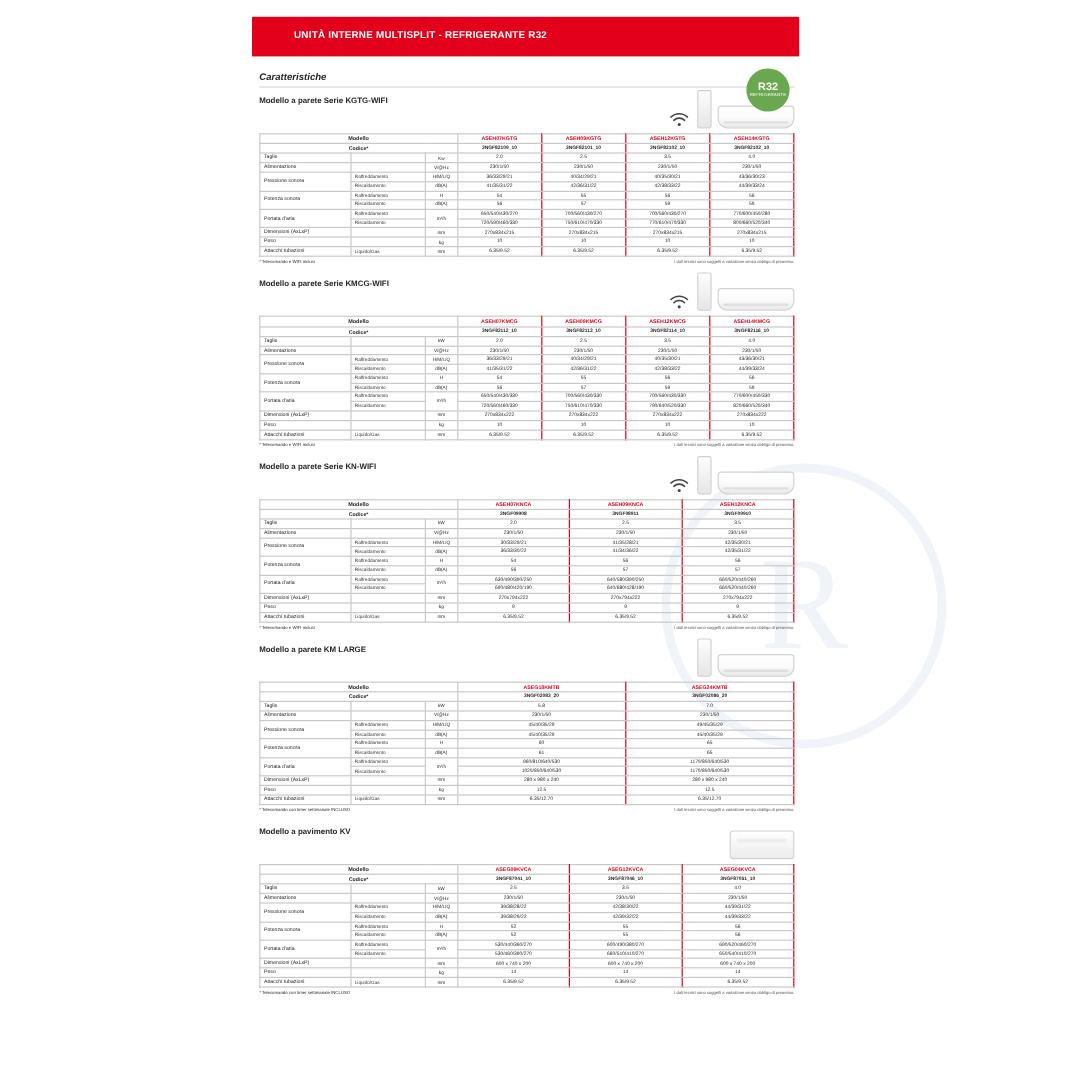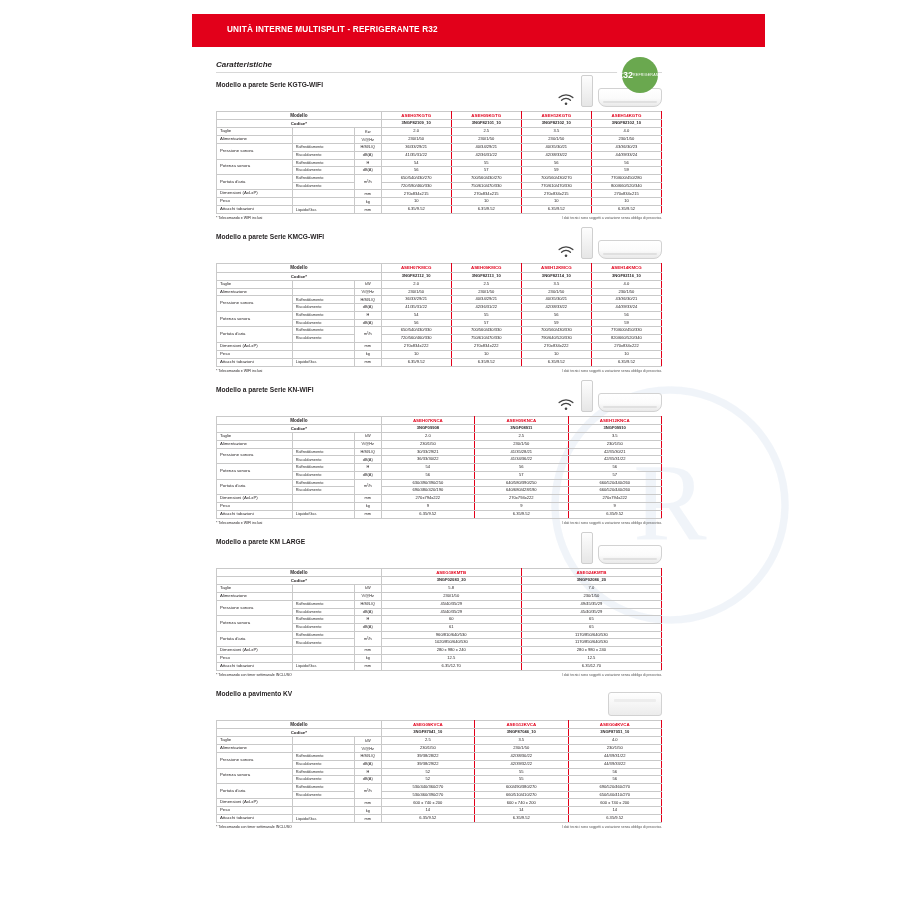--- a/index.html
+++ b/index.html
@@ -1,25 +1,25 @@
 <!DOCTYPE html>
 <html><head>
 <meta charset="utf-8">
 <style>
   html,body{margin:0;padding:0;}
   body{width:900px;height:900px;background:#ffffff;font-family:"Liberation Sans",sans-serif;color:#231f20;overflow:hidden;}
   .page{position:relative;width:900px;height:900px;}
-  .header-bar{position:absolute;left:192px;top:14px;width:573px;height:33px;background:#e2001a;}
+  .header-bar{position:absolute;left:210px;top:14px;width:456px;height:33px;background:#e2001a;}
   .header-bar .ht{position:absolute;left:35px;top:11px;font-size:8.2px;font-weight:bold;color:#fff;letter-spacing:.2px;}
   .wm{position:absolute;left:540px;top:380px;width:260px;height:250px;opacity:.07;pointer-events:none;}
   .wm svg{width:100%;height:100%;}
   .content{position:absolute;left:216px;top:60px;width:446px;}
   .sec-title{font-size:8px;font-weight:bold;font-style:italic;color:#231f20;margin:0 0 3px 0;}
   .rule{height:1px;background:#d8d8d8;margin:0 0 8px 0;}
-  .r32{position:absolute;left:622px;top:57px;width:36px;height:36px;border-radius:50%;background:#6aa84f;color:#fff;display:flex;flex-direction:row;align-items:center;justify-content:center;line-height:1;}
+  .r32{position:absolute;left:622px;top:57px;width:36px;height:36px;border-radius:50%;background:#6aa84f;color:#fff;display:flex;flex-direction:column;align-items:center;justify-content:center;line-height:1;}
   .r32 .t1{font-size:9px;font-weight:bold;}
   .r32 .t2{font-size:3.6px;letter-spacing:.2px;margin-top:1px;}
   .block{position:relative;margin-bottom:13px;}
   .blk-title{font-size:6.6px;font-weight:bold;color:#231f20;margin:0 0 2px 0;}
   .blk-hdr{position:relative;height:30px;}
   .art{position:absolute;right:0;top:-8px;height:34px;display:flex;align-items:flex-end;gap:5px;}
   .wifi-ic{width:20px;height:16px;position:relative;}
   .wifi-ic svg{width:20px;height:16px;}
   .unit-small{width:10px;height:30px;background:linear-gradient(180deg,#fdfdfd,#e6e6e6);border:1px solid #cfcfcf;border-radius:2px;}
   .unit-wide{width:62px;height:17px;background:linear-gradient(180deg,#ffffff 0%,#fbfbfb 55%,#e9e9e9 100%);border:1px solid #d2d2d2;border-radius:3px 3px 8px 8px;position:relative;}

